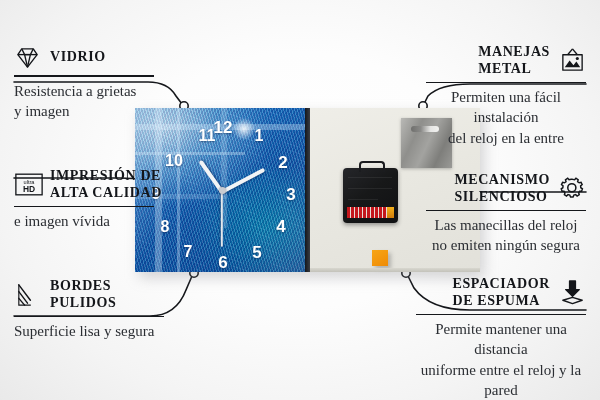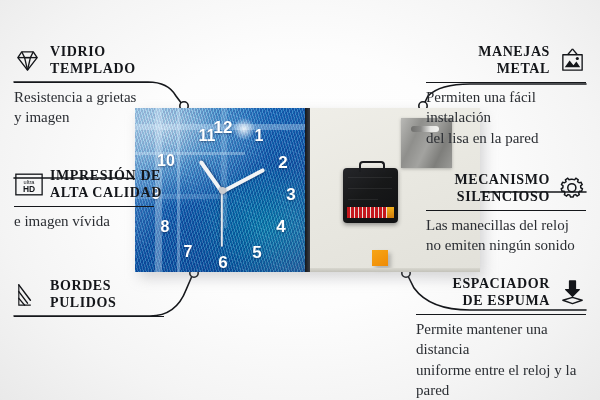--- a/index.html
+++ b/index.html
@@ -116,27 +116,27 @@
 
   
   .callout{position:absolute;}
   .co-row{display:flex;align-items:center;gap:9px;}
   .co-right .co-row{justify-content:flex-end;}
   .co-title{
     font-family:"Liberation Serif",serif;font-weight:700;font-size:14px;
     letter-spacing:.6px;color:#14161a;line-height:1.2;text-transform:uppercase;
   }
   .co-left .co-title{text-align:left;}
-  .co-right .co-title{text-align:right;}
+  .co-right .co-title{}
   .co-rule{height:1.6px;background:#15171b;margin-top:4px;}
   .co-sub{
     font-family:"Liberation Serif",serif;font-size:15px;color:#2b2e33;
     line-height:1.35;margin-top:4px;
   }
-  .co-right .co-sub{text-align:left;}
+  .co-right .co-sub{text-align:center;}
   .ic{width:27px;height:27px;flex:0 0 27px;display:block;}
 
   svg.connector{position:absolute;left:0;top:0;width:600px;height:400px;pointer-events:none;}
 </style>
 </head>
 <body>
 
 <div id="stage">
 
   <svg class="connector" viewBox="0 0 600 400">
@@ -180,21 +180,21 @@
       <div class="num" style="left:88px;top:19px;font-size:17px;">12</div>
       <div class="num" style="left:124px;top:28px;">1</div>
       <div class="num" style="left:148px;top:54px;font-size:17px;">2</div>
       <div class="num" style="left:156px;top:86px;font-size:17px;">3</div>
       <div class="num" style="left:146px;top:118px;font-size:17px;">4</div>
       <div class="num" style="left:122px;top:144px;font-size:17px;">5</div>
       <div class="num" style="left:88px;top:154px;font-size:17px;">6</div>
       <div class="num" style="left:53px;top:144px;font-size:16px;">7</div>
       <div class="num" style="left:30px;top:119px;">8</div>
       <div class="num" style="left:21px;top:86px;">9</div>
-      <div class="num" style="left:31px;top:53px;">10</div>
+      <div class="num" style="left:39px;top:53px;">10</div>
       <div class="num" style="left:72px;top:28px;">11</div>
 
       <div class="hand" id="sechand"></div>
       <div class="hand" id="hourhand"></div>
       <div class="hand" id="minhand"></div>
       <div id="pivot"></div>
     </div>
     <div id="glassedge"></div>
 
     <div id="back">
@@ -220,21 +220,20 @@
         <svg viewBox="0 0 28 28" width="27" height="27" fill="none" stroke="#14161a" stroke-width="1.4" stroke-linejoin="round">
           <path d="M4 11 L8 5 H20 L24 11 L14 24 Z"></path>
           <path d="M4 11 H24"></path>
             <path d="M8 5 L11 11 L14 24"></path>
             <path d="M20 5 L17 11 L14 24"></path>
             <path d="M11 11 H17"></path>
         </svg>
       </span>
       <span class="co-title">
         <span style="display:block">VIDRIO</span>
-        <span style="display:block">TEMPLADO</span>
       </span>
     </div>
     <div class="co-rule" style="width:140px;"></div>
     <div class="co-sub">
       <span style="display:block">Resistencia a grietas</span>
       <span style="display:block">y imagen</span>
     </div>
   </div>
 
   <div class="callout co-left" style="left:14px;top:168px;width:160px;">
@@ -266,20 +265,23 @@
             <path d="M5 18 L11 25"></path>
           <path d="M5 4 V25 H17" stroke-width="1.2"></path>
         </svg>
       </span>
       <span class="co-title">
         <span style="display:block">BORDES</span>
         <span style="display:block">PULIDOS</span>
       </span>
     </div>
     <div class="co-rule" style="width:150px;"></div>
+    <div class="co-sub">
+      <span style="display:block">Superficie lisa y segura</span>
+    </div>
   </div>
 
   <div class="callout co-right" style="left:426px;top:44px;width:160px;">
     <div class="co-row">
       <span class="co-title">
         <span style="display:block">MANEJAS</span>
         <span style="display:block">METAL</span>
       </span>
       <span class="ic">
         <svg viewBox="0 0 28 28" width="27" height="27" fill="none" stroke="#14161a" stroke-width="1.4" stroke-linejoin="round">
@@ -287,41 +289,41 @@
             <path d="M14 2 L19 8"></path>
           <rect x="4" y="8" width="20" height="16"></rect>
           <path d="M6 21 L11 14 L15 19 L18 15 L22 21 Z" fill="#14161a" stroke="none"></path>
           <circle cx="19" cy="12" r="1.6" fill="#14161a" stroke="none"></circle>
         </svg>
       </span>
     </div>
     <div class="co-rule" style="width:160px;margin-left:0;"></div>
     <div class="co-sub">
       <span style="display:block">Permiten una fácil instalación</span>
-      <span style="display:block">del lisa en la pared</span>
+      <span style="display:block">del reloj en la entre</span>
     </div>
   </div>
 
   <div class="callout co-right" style="left:426px;top:172px;width:160px;">
     <div class="co-row">
       <span class="co-title">
         <span style="display:block">MECANISMO</span>
         <span style="display:block">SILENCIOSO</span>
       </span>
       <span class="ic">
         <svg viewBox="0 0 28 28" width="27" height="27" fill="none" stroke="#14161a" stroke-width="1.6">
           <path d="M14 4.5 L16.2 5 L17.6 3.4 L19.9 5 L19.3 7 L20.9 8.1 L22.9 7.6 L24 10 L22.4 11.3 L22.6 13.2 L24.3 14.3 L23.4 16.8 L21.4 16.8 L20.4 18.4 L21 20.4 L18.8 21.8 L17.3 20.4 L15.4 20.9 L14.6 22.8 L12 22.8 L11.2 20.9 L9.3 20.4 L7.8 21.8 L5.6 20.4 L6.2 18.4 L5.2 16.8 L3.2 16.8 L2.3 14.3 L4 13.2 L4.2 11.3 L2.6 10 L3.7 7.6 L5.7 8.1 L7.3 7 L6.7 5 L9 3.4 L10.4 5 L12.6 4.5 Z" stroke-width="1.5"></path>
           <circle cx="13.3" cy="13.2" r="4.2"></circle>
         </svg>
       </span>
     </div>
     <div class="co-rule" style="width:160px;"></div>
     <div class="co-sub">
       <span style="display:block">Las manecillas del reloj</span>
-      <span style="display:block">no emiten ningún sonido</span>
+      <span style="display:block">no emiten ningún segura</span>
     </div>
   </div>
 
   <div class="callout co-right" style="left:416px;top:276px;width:170px;">
     <div class="co-row">
       <span class="co-title">
         <span style="display:block">ESPACIADOR</span>
         <span style="display:block">DE ESPUMA</span>
       </span>
       <span class="ic">

